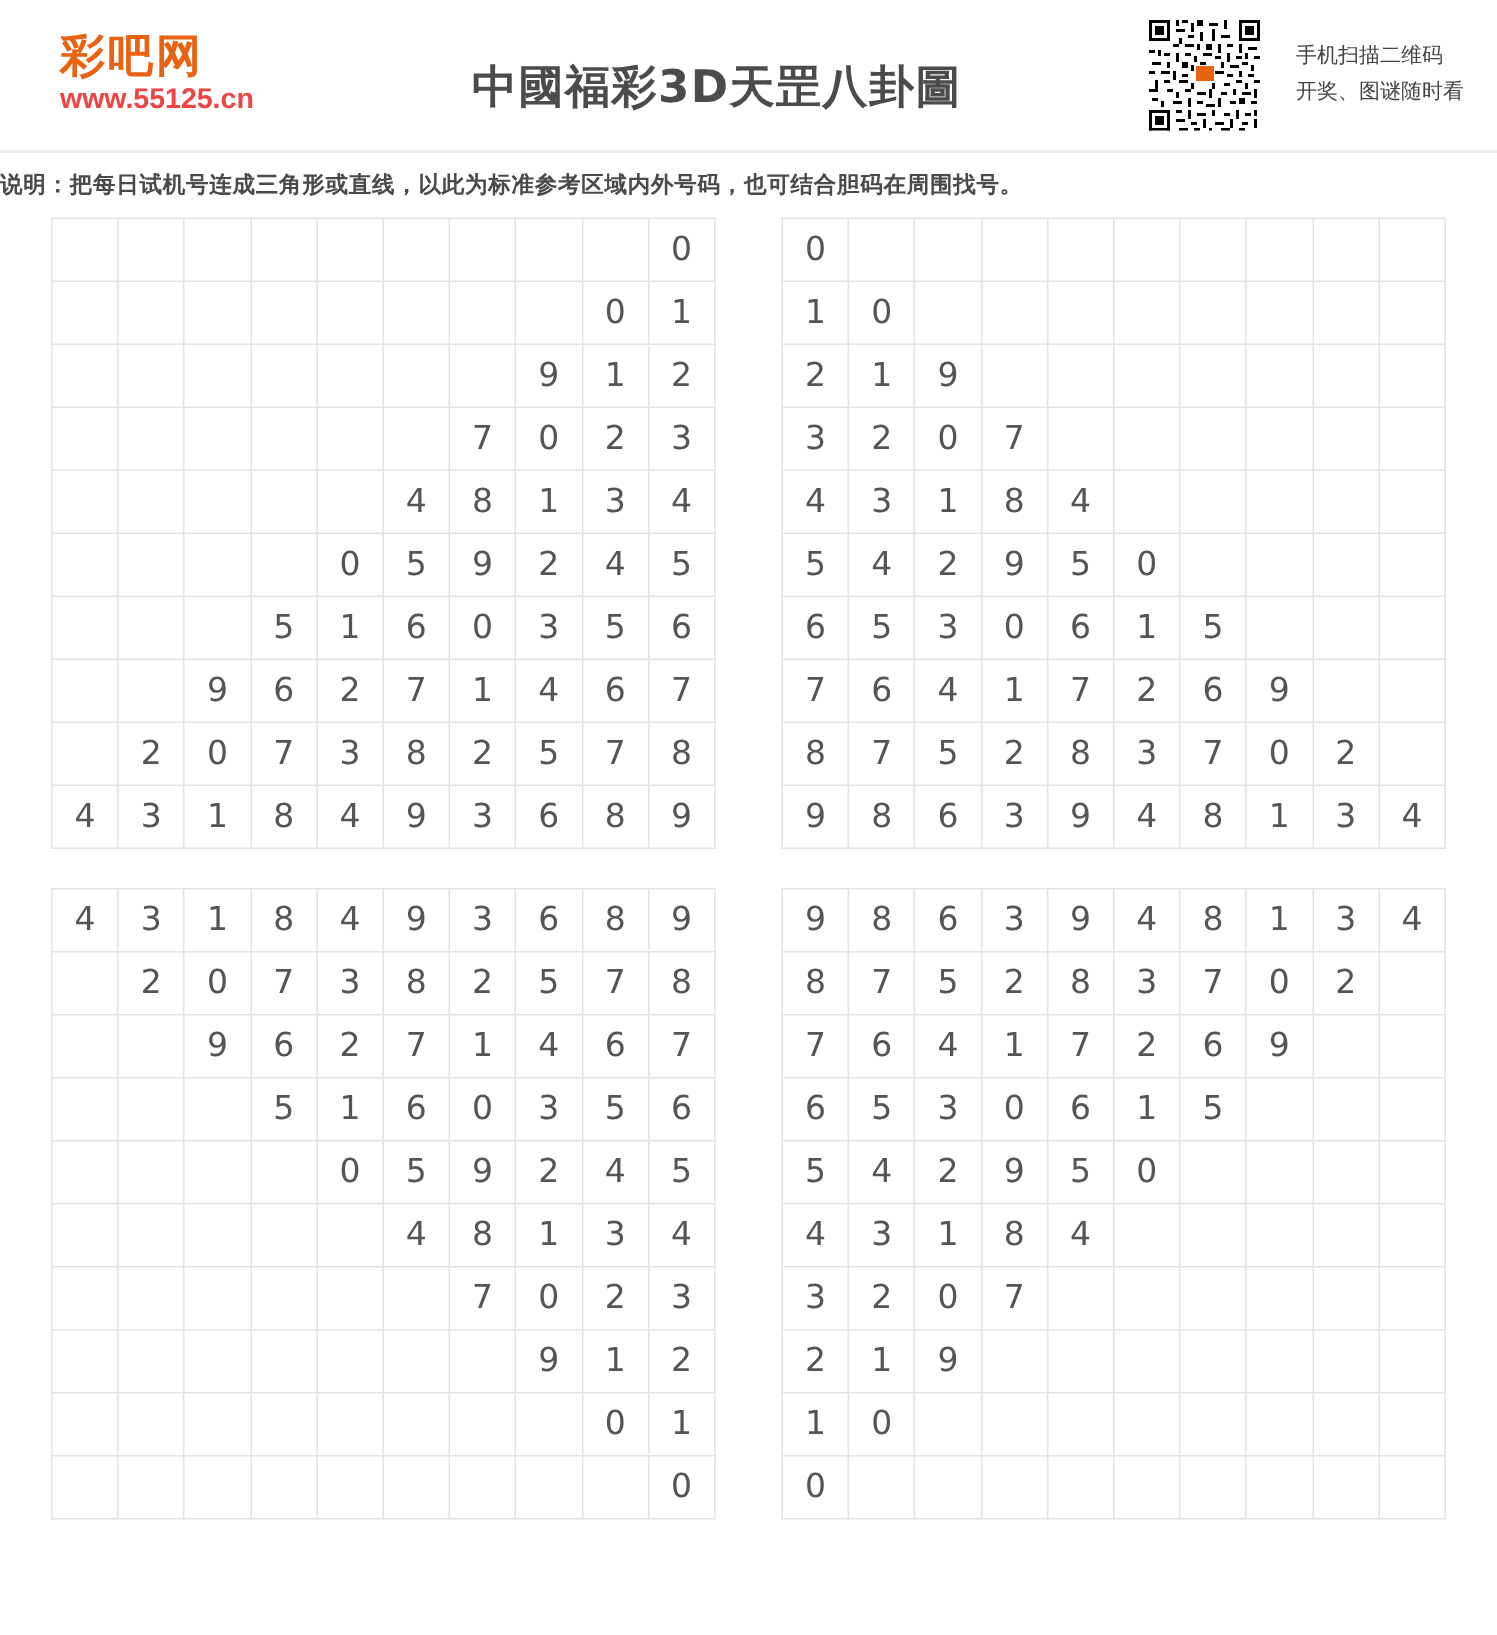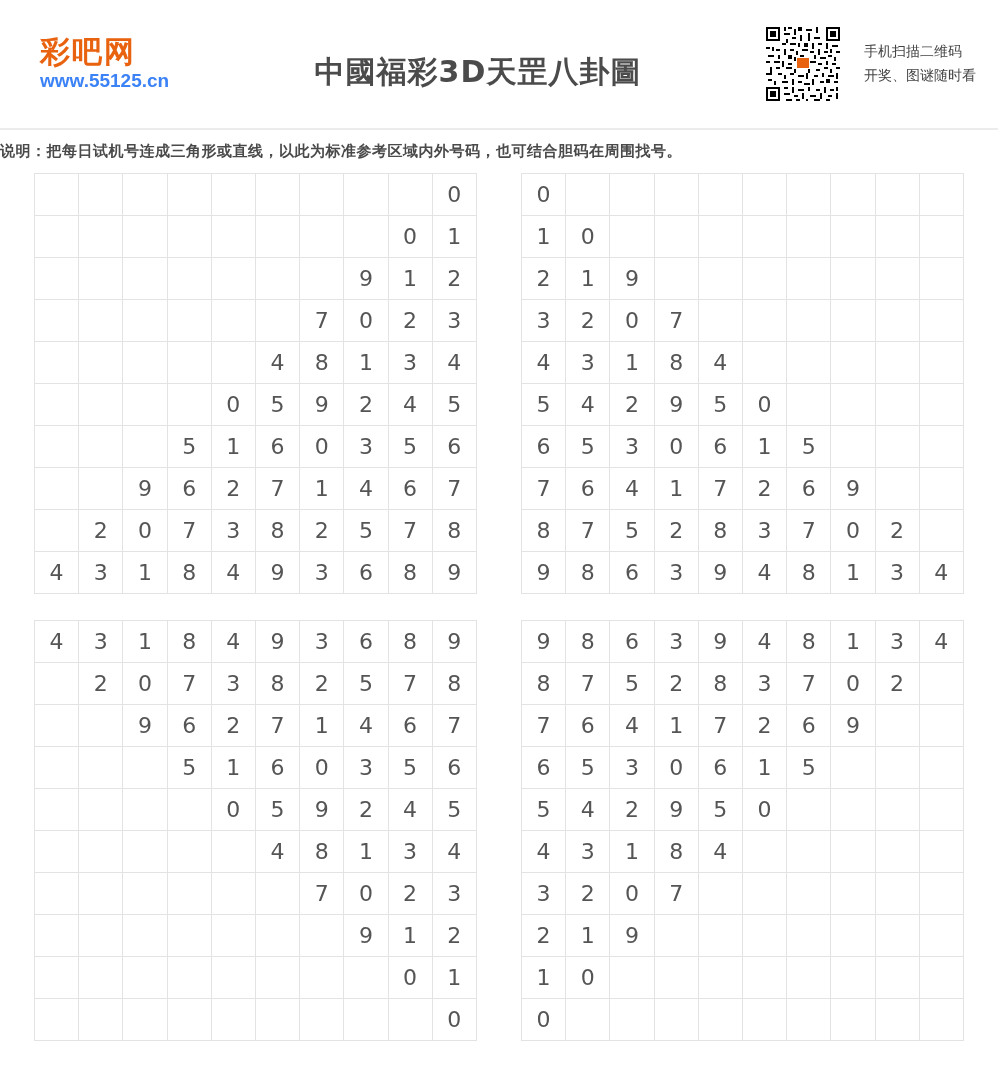--- a/index.html
+++ b/index.html
@@ -11,21 +11,21 @@
     width: 998px;
     height: 1090px;
     font-family: "Liberation Sans", sans-serif;
     color: #3a3a3a;
     position: relative;
     overflow: hidden;
   }
 
   
   .header {
-    height: 128px;
+    height: 100px;
     display: flex;
     align-items: center;
     position: relative;
   }
   .brand {
     width: 220px;
     padding-left: 40px;
     box-sizing: border-box;
   }
   .brand-name {
@@ -33,21 +33,21 @@
     font-size: 30px;
     font-weight: bold;
     color: #e8620f;
     letter-spacing: 2px;
     line-height: 1.05;
   }
   .brand-url {
     font-family: "Liberation Sans", sans-serif;
     font-size: 19px;
     font-weight: bold;
-    color: #3b82f6;
+    color: #ef4444;
     letter-spacing: 0px;
     margin-top: 2px;
   }
   .title-wrap {
     flex: 1;
     text-align: center;
     padding-right: 30px;
     margin-top: 16px;
   }
   .main-title {

